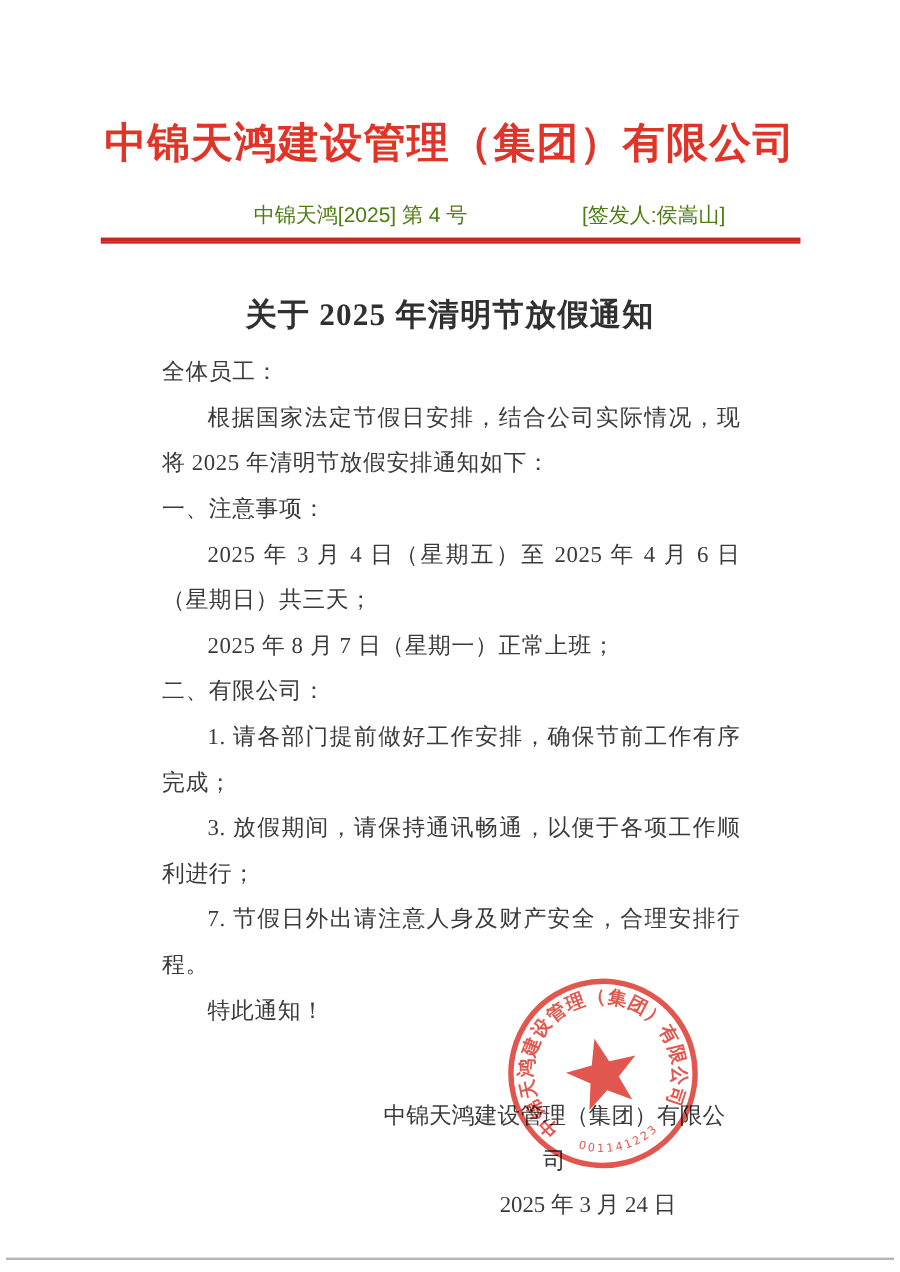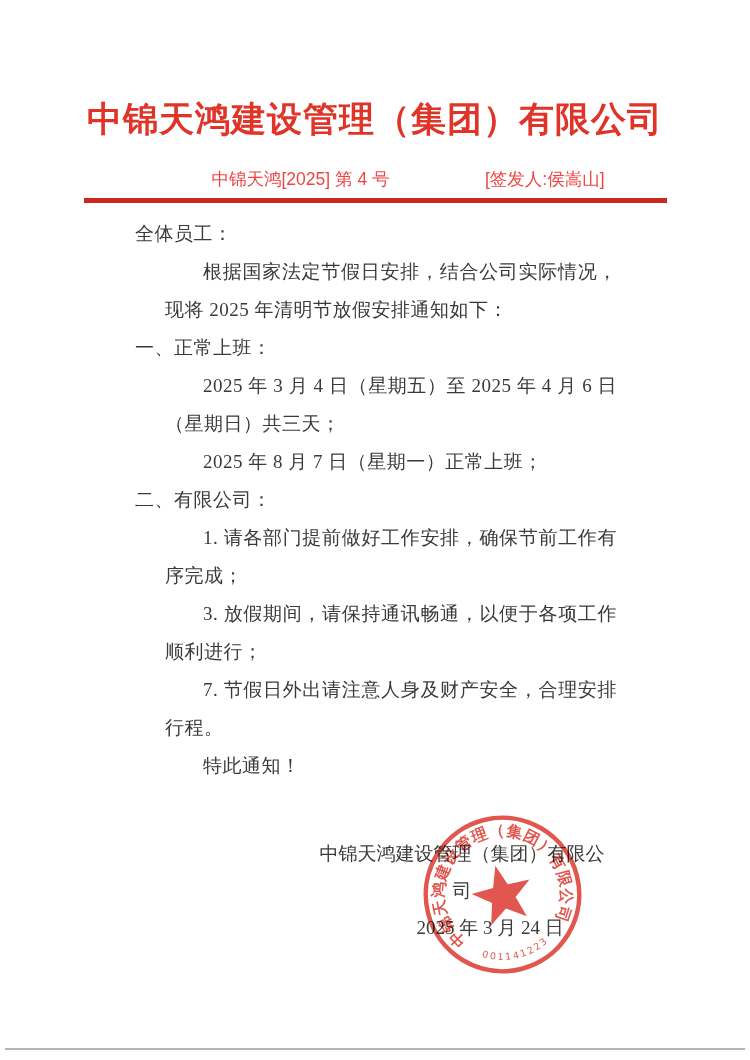--- a/index.html
+++ b/index.html
@@ -30,21 +30,21 @@
 
   .docmeta{
     margin:24px auto 0;
     width:583px;
     display:flex;
     justify-content:space-between;
     padding-left:128px;
     padding-right:62px;
     font-family:"Liberation Sans","DejaVu Sans",sans-serif;
     font-size:17.5px;
-    color:#ef4444;
+    color:#4d7c0f;
     white-space:nowrap;
   }
 
   .red-rule{
     margin:7px auto 0;
     width:583px;
     height:3px;
     border-top:3px solid var(--rule_red);
     border-bottom:2px solid var(--rule_red);
     background:#f6c9c4;
@@ -63,21 +63,21 @@
     margin:12px auto 0;
     width:664px;
     padding-left:92px;
     padding-right:90px;
     font-size:19px;
     letter-spacing:0.5px;
     line-height:38px;
     text-align:justify;
   }
   .body-text p{margin:0;}
-  .body-text p.indent{text-indent:2em;margin-left:30px;}
+  .body-text p.indent{text-indent:2em;}
 
   .signoff{
     position:relative;
     margin-top:50px;
     margin-left:auto;
     margin-right:138px;
     width:300px;
     text-align:center;
     font-size:19px;
     line-height:37px;
@@ -119,25 +119,26 @@
 
   <h1 class="company-title">中锦天鸿建设管理（集团）有限公司</h1>
 
   <div class="docmeta">
     <span>中锦天鸿[2025] 第 4 号</span>
     <span>[签发人:侯嵩山]</span>
   </div>
 
   <div class="red-rule"></div>
 
+  <h2 class="doc-title">关于 2025 年清明节放假通知</h2>
 
   <div class="body-text">
     <p>全体员工：</p>
     <p class="indent">根据国家法定节假日安排，结合公司实际情况，现将 2025 年清明节放假安排通知如下：</p>
-    <p>一、正常上班：</p>
+    <p>一、注意事项：</p>
     <p class="indent">2025 年 3 月 4 日（星期五）至 2025 年 4 月 6 日（星期日）共三天；</p>
     <p class="indent">2025 年 8 月 7 日（星期一）正常上班；</p>
     <p>二、有限公司：</p>
     <p class="indent">1. 请各部门提前做好工作安排，确保节前工作有序完成；</p>
     <p class="indent">3. 放假期间，请保持通讯畅通，以便于各项工作顺利进行；</p>
     <p class="indent">7. 节假日外出请注意人身及财产安全，合理安排行程。</p>
     <p class="indent">特此通知！</p>
   </div>
 
   <div class="signoff">

